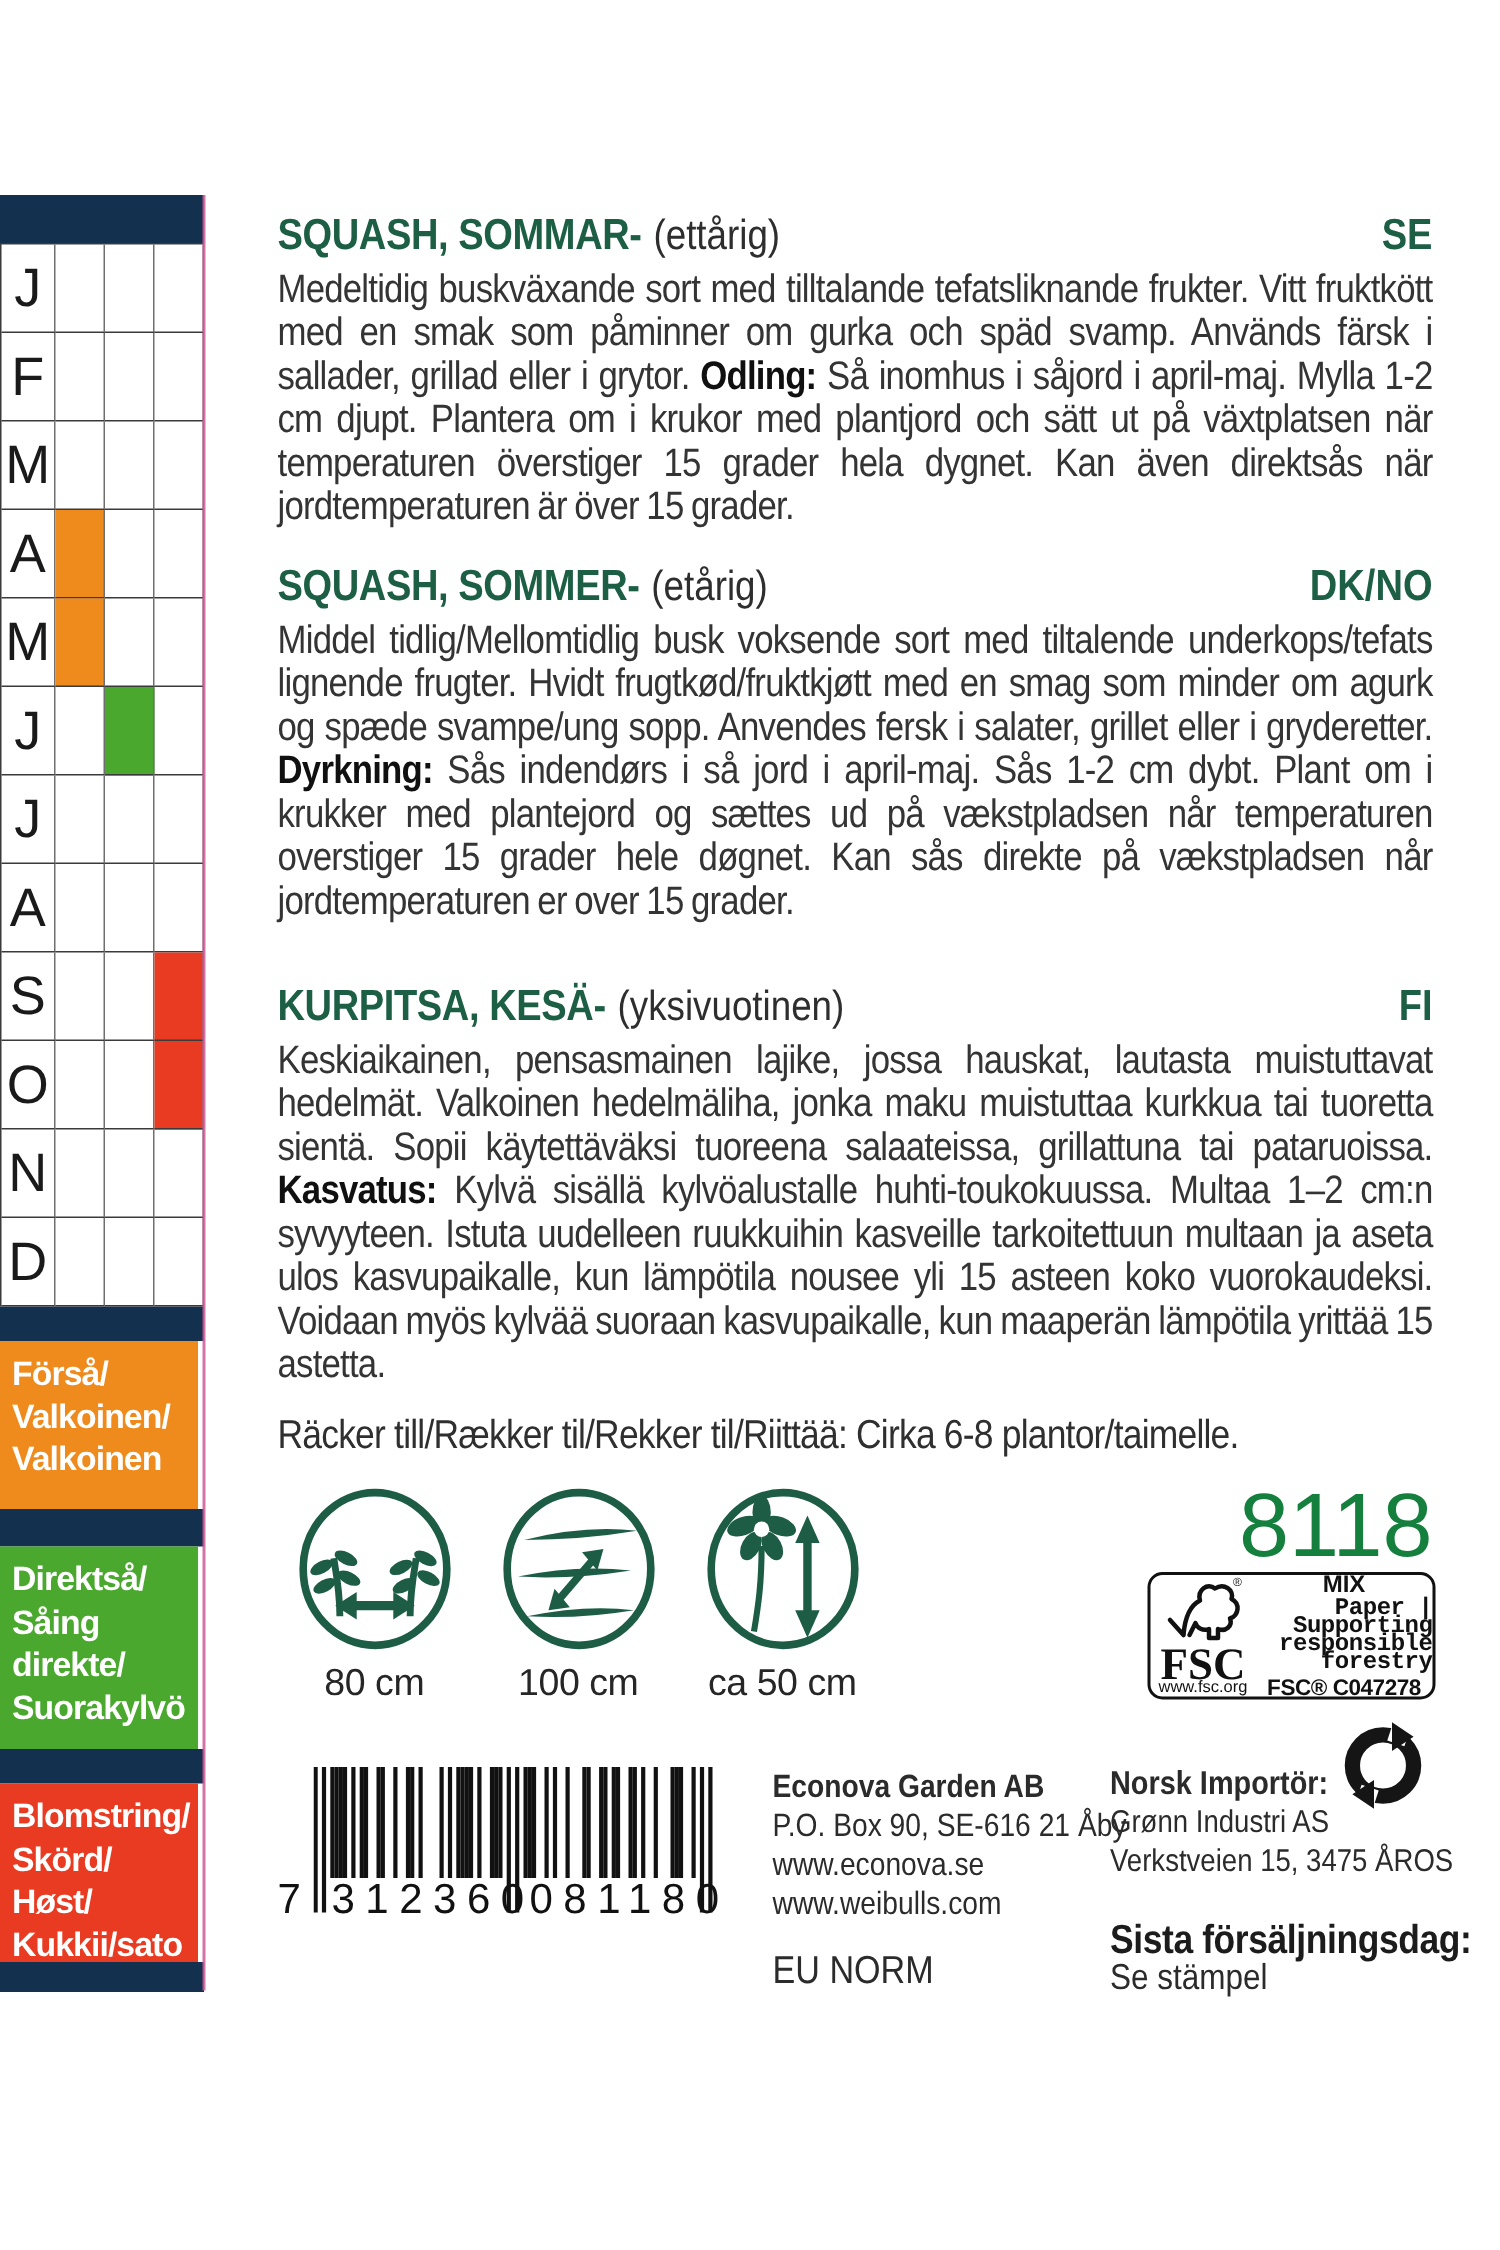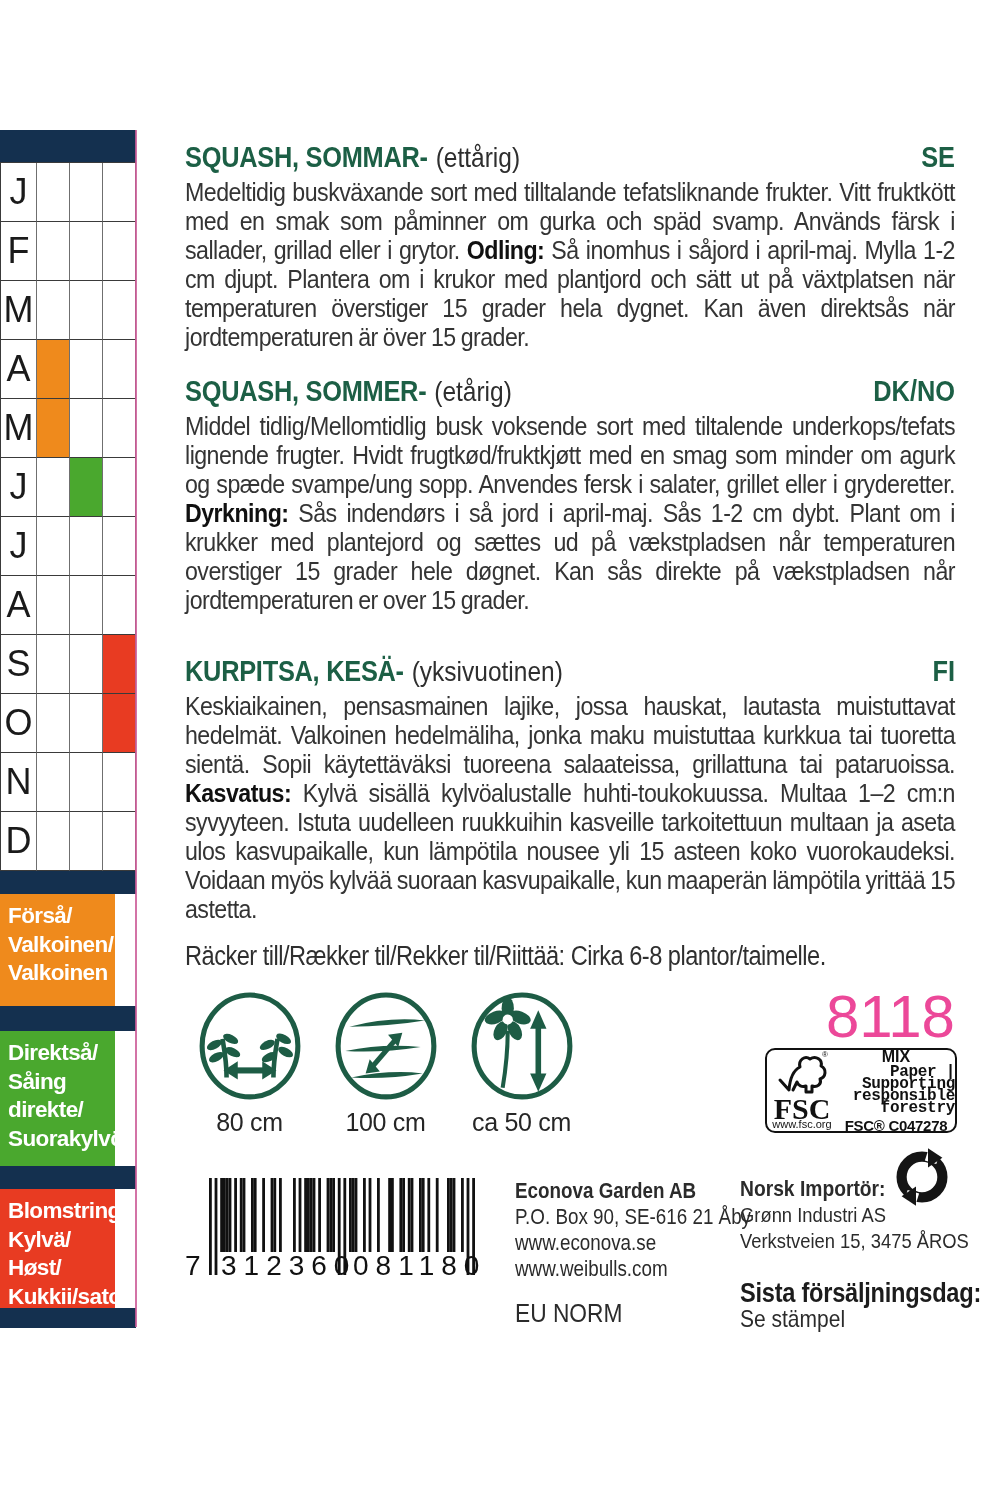--- a/index.html
+++ b/index.html
@@ -9,21 +9,21 @@
   }
   
   #sidebar{position:absolute;left:0;top:130px;width:136px;}
   .navy{background:#14304f;width:136px;}
   #cal-grid{width:135px;border-top:1px solid #3a3a3a;border-left:1px solid #3a3a3a;}
   .cal-row{display:flex;height:59px;}
   .cal-cell{border-right:1px solid #6f6f6f;border-bottom:1px solid #3a3a3a;box-sizing:border-box;height:59px;}
   .cal-label{width:36px;display:flex;align-items:center;justify-content:center;
     font-size:36px;color:#1a1a1a;}
   .cal-data{width:33px;}
-  .legend-box{width:115px;box-sizing:border-box;padding:8px 0 0 8px;color:#fff;
+  .legend-box{width:132px;box-sizing:border-box;padding:8px 0 0 8px;color:#fff;
     font-weight:bold;font-size:22.5px;line-height:28.5px;letter-spacing:-0.6px;}
   #crop-line{position:absolute;left:135px;top:0;width:2px;height:1197px;
     background:rgba(203,90,150,0.85);}
   
   .sec{position:absolute;left:185px;width:880px;}
   .cond{transform:scaleX(0.875);transform-origin:0 0;}
   .sec-head{display:flex;justify-content:space-between;align-items:baseline;margin-bottom:4px;}
   .sec-title{font-weight:bold;color:#1c5f45;font-size:29px;letter-spacing:-0.3px;}
   .sec-sub{font-weight:normal;color:#2e2e2e;font-size:28px;margin-left:9px;}
   .sec-lang{font-weight:bold;color:#1c5f45;font-size:29px;}
@@ -31,21 +31,21 @@
     letter-spacing:-0.6px;word-spacing:-1px;}
   .sec-body b{color:#101010;}
   #yield-line{position:absolute;left:185px;top:941px;width:880px;font-size:27px;
     color:#2f2f2f;letter-spacing:-0.6px;}
   
   #spec-icons{position:absolute;left:183px;top:992px;display:flex;gap:3px;}
   .spec{width:133px;display:flex;flex-direction:column;align-items:center;}
   .spec svg{display:block;}
   .spec-label{margin-top:6px;font-size:25px;color:#262626;letter-spacing:-0.3px;}
   
-  #article-number{position:absolute;right:45px;top:982px;font-size:60px;color:#ec4899;
+  #article-number{position:absolute;right:45px;top:982px;font-size:60px;color:#15803d;
     letter-spacing:0px;}
   #fsc-box{position:absolute;left:765px;top:1048px;width:192px;height:85px;
     border:2.5px solid #111;border-radius:10px;box-sizing:border-box;display:flex;
     background:#fff;}
   #fsc-left{width:70px;display:flex;flex-direction:column;align-items:center;justify-content:center;}
   #fsc-brand{font-family:"Liberation Serif", serif;font-weight:bold;font-size:30px;color:#111;
     line-height:18px;margin-top:1px;}
   #fsc-url{font-size:11px;color:#111;}
   #fsc-right{flex:1;display:flex;flex-direction:column;align-items:center;justify-content:center;
     color:#111;text-align:right;}
@@ -159,21 +159,21 @@
   <div class="navy" style="height:25px"></div>
   <div class="legend-box" style="height: 135px; background: rgb(74, 168, 46);">
       <div>Direktså/</div>
       <div>Såing</div>
       <div>direkte/</div>
       <div>Suorakylvö</div>
     </div>
   <div class="navy" style="height:23px"></div>
   <div class="legend-box" style="height: 119px; background: rgb(232, 59, 34);">
       <div>Blomstring/</div>
-      <div>Kylvä/</div>
+      <div>Skörd/</div>
       <div>Høst/</div>
       <div>Kukkii/sato</div>
     </div>
   <div class="navy" style="height:20px"></div>
   <div id="crop-line"></div>
 </div>
 
 <div class="sec cond" style="top:141px">
   <div class="sec-head">
     <span><span class="sec-title">SQUASH, SOMMAR-</span><span class="sec-sub">(ettårig)</span></span>

